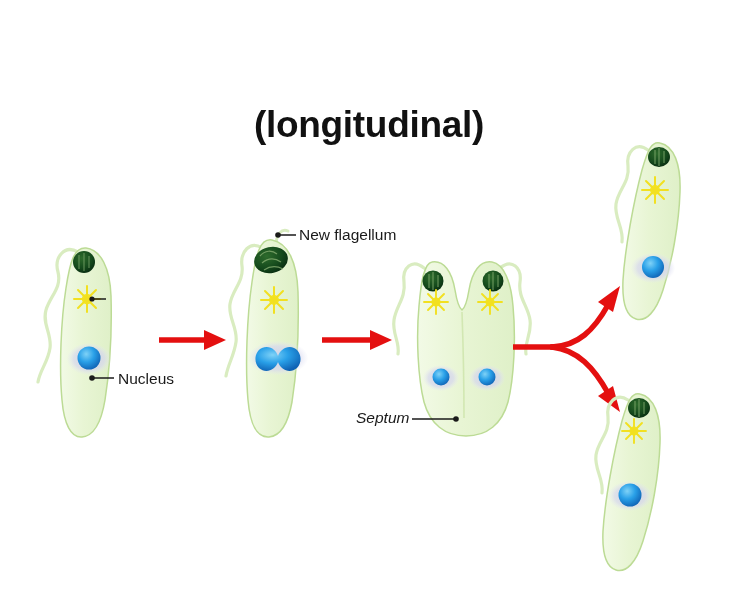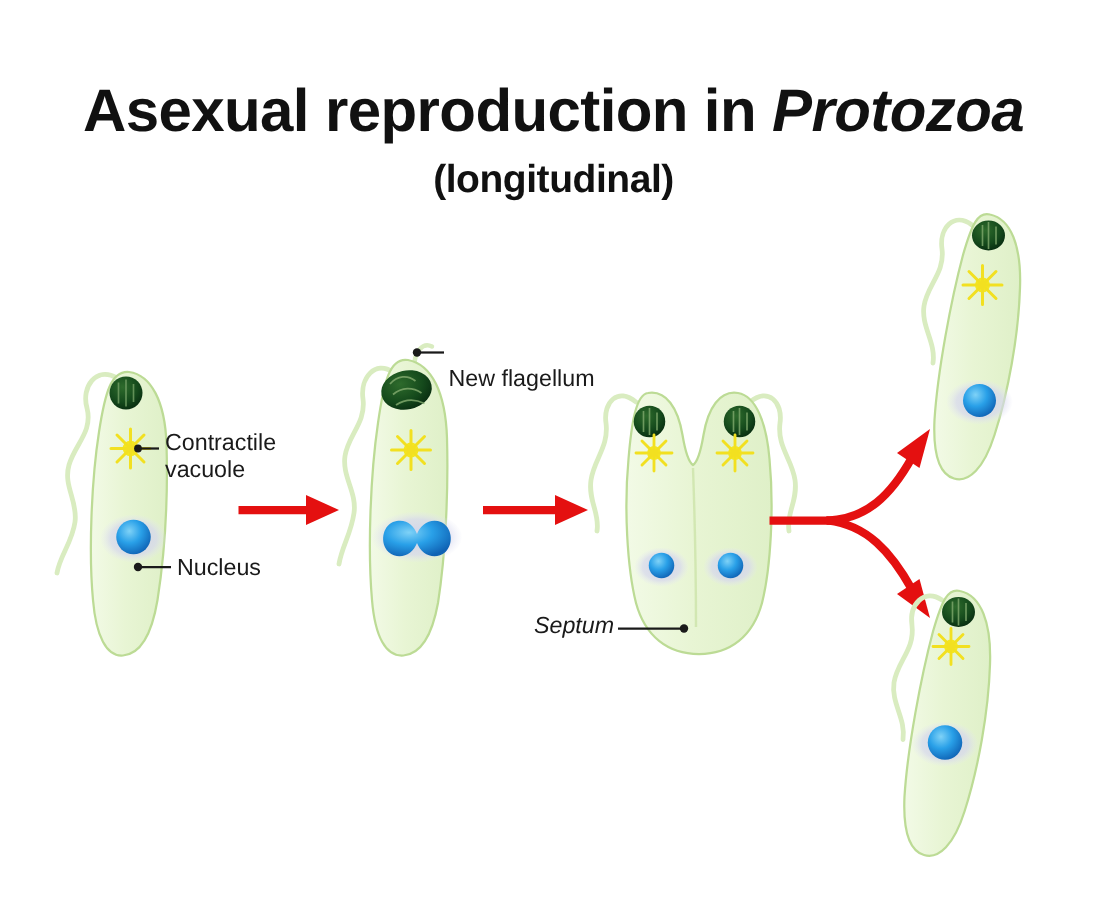--- a/index.html
+++ b/index.html
@@ -38,43 +38,42 @@
   }
   .title-main .sci {
     font-style: italic;
   }
   .title-sub {
     position: absolute;
     left: 0;
     top: 104px;
     width: 738px;
     text-align: center;
-    font-size: 26px;
+    font-size: 37px;
     font-weight: bold;
     color: #111111;
     letter-spacing: -0.3px;
   }
   .callout {
     position: absolute;
     font-size: 15.5px;
     color: #1a1a1a;
     line-height: 1.18;
     white-space: pre-line;
   }
   #label-contractile { left: 110px; top: 287px; }
   #label-nucleus     { left: 118px; top: 370px; text-align: right; }
-  #label-flagellum   { left: 299px; top: 244px; }
+  #label-flagellum   { left: 299px; top: 226px; }
   #label-septum      { left: 356px; top: 409px; font-style: italic; }
 </style>
 </head>
 <body>
 
 <div id="stage">
 
-  <div class="title-main"><span>Asexual reproduction in </span><span class="sci">Protozoa</span></div>
 
   <div class="title-sub">(longitudinal)</div>
 
   <svg id="figure-svg" viewBox="0 0 738 600">
     <defs>
       <radialGradient id="nucGrad" cx="38%" cy="33%" r="72%">
         <stop offset="0%" stop-color="#7fd2f7"></stop>
         <stop offset="48%" stop-color="#29a0e8"></stop>
         <stop offset="100%" stop-color="#0f62b4"></stop>
       </radialGradient>
@@ -211,19 +210,17 @@
       <path d="M635,401 L635,415 M639,399 L639,417 M644,402 L644,414" stroke="#7aa468" stroke-width="1.1" fill="none" opacity="0.85"></path>
       <g>
         <circle cx="634" cy="431" r="4.6" fill="#f4e71f"></circle>
         <path d="M634,419 L634,443 M622,431 L646,431 M626,423 L642,439 M642,423 L626,439" stroke="#f2e020" stroke-width="1.9" stroke-linecap="round"></path>
       </g>
       <ellipse cx="630" cy="496" rx="22" ry="15" fill="url(#haloGrad)"></ellipse>
       <circle cx="630" cy="495" r="11.5" fill="url(#nucGrad)"></circle>
     </g>
   </svg>
 
-  <div class="callout" id="label-contractile">Contractile
-vacuole</div>
   <div class="callout" id="label-nucleus">Nucleus</div>
   <div class="callout" id="label-flagellum">New flagellum</div>
   <div class="callout" id="label-septum">Septum</div>
 
 </div>
 
 </body></html>

